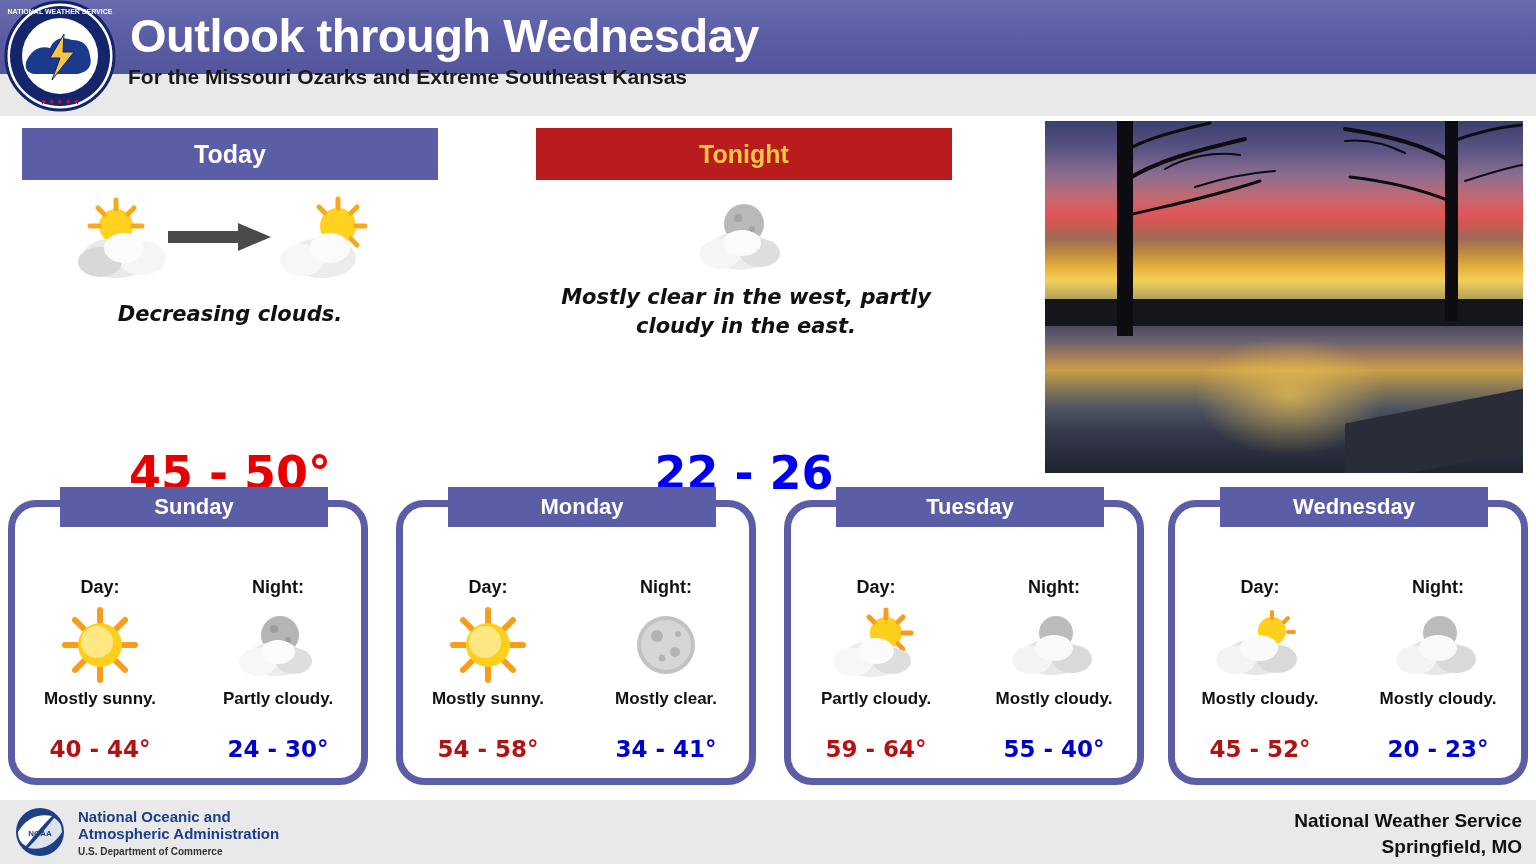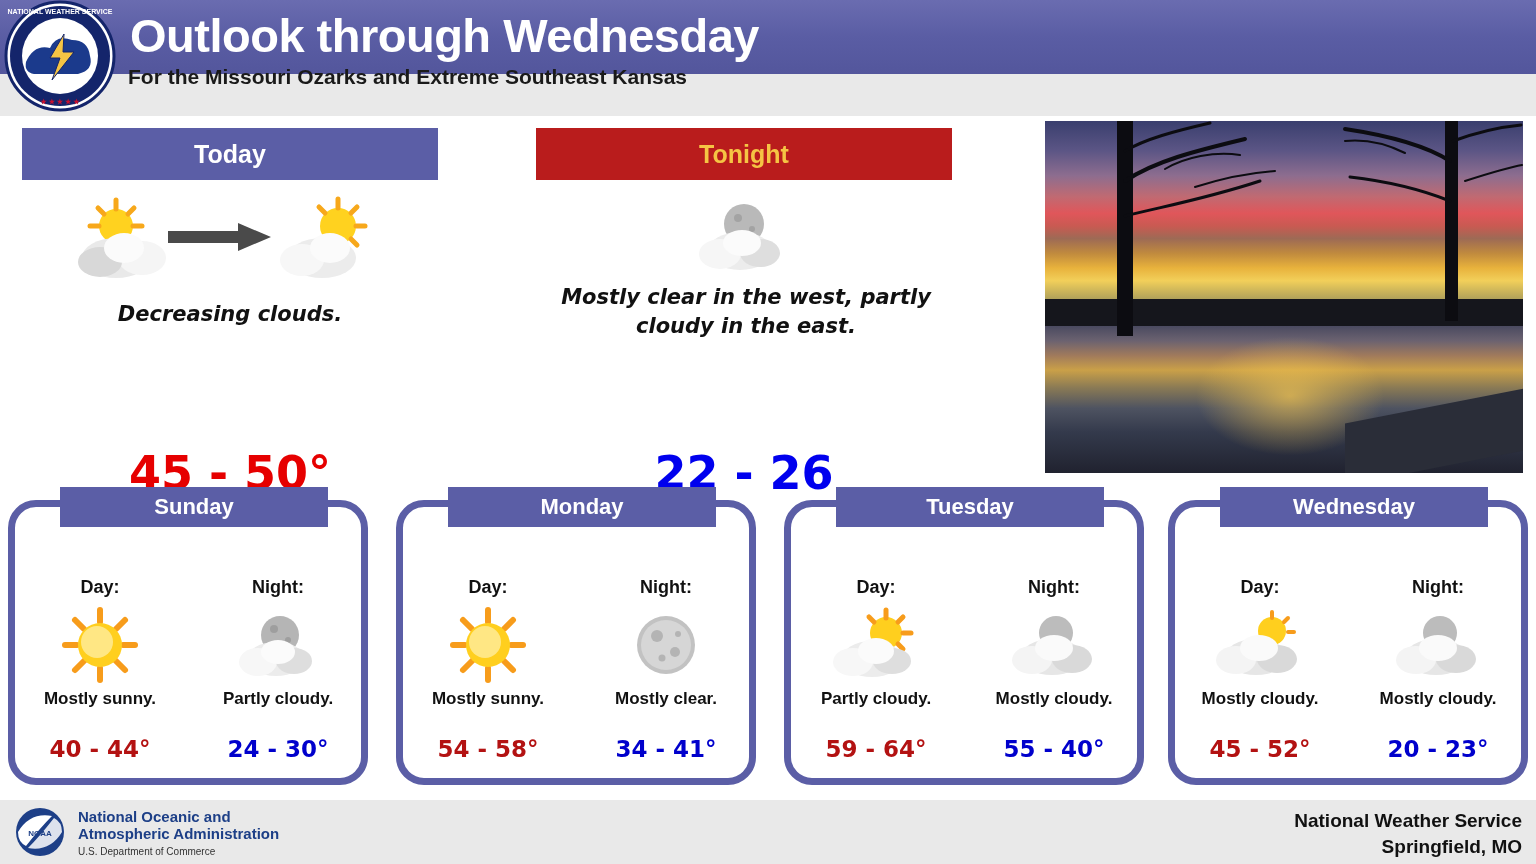--- a/index.html
+++ b/index.html
@@ -236,21 +236,21 @@
   }
   .noaa-text {
     position: absolute;
     left: 78px; top: 808px;
     line-height: 1.15;
   }
   .noaa-text .l1, .noaa-text .l2 {
     font-size: 15px; font-weight: bold; color: #1d3f87;
   }
   .noaa-text .l3 {
-    font-size: 10px; color: #333333; margin-top: 3px;
+    font-size: 10px; color: #333333; margin-top: 3px; font-weight: bold;
   }
   .footer-right {
     position: absolute;
     right: 14px; top: 808px;
     text-align: right;
     font-size: 19px;
     font-weight: bold;
     color: #111111;
     line-height: 1.35;
   }

